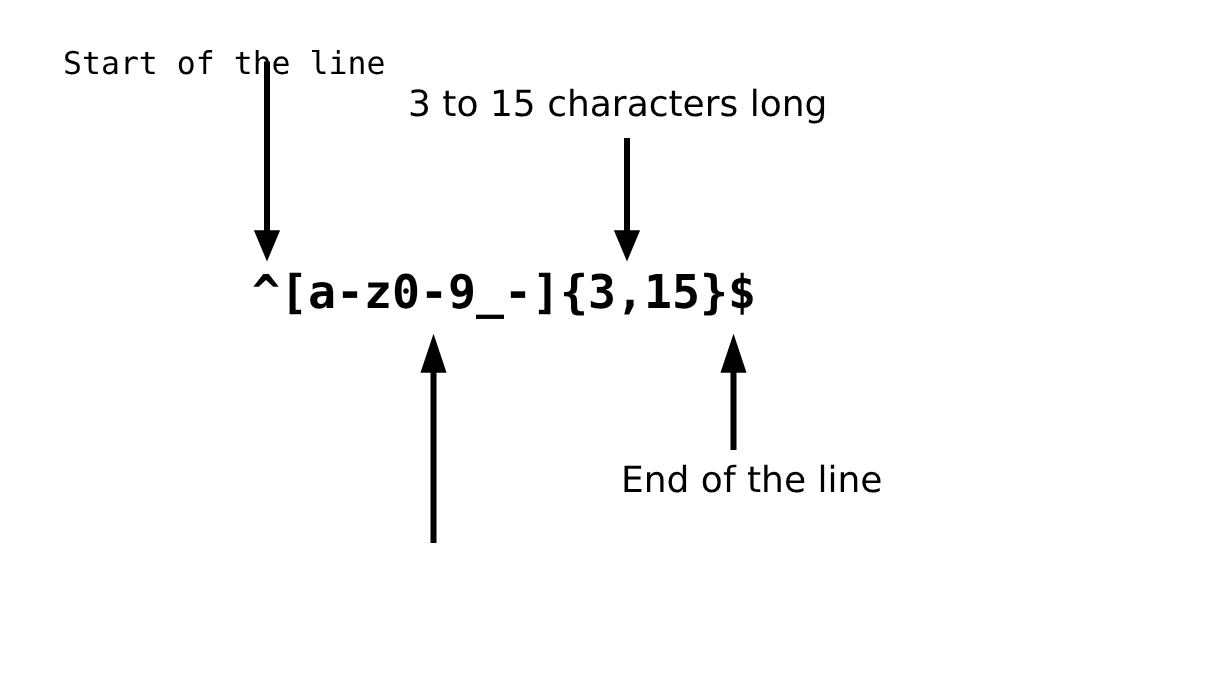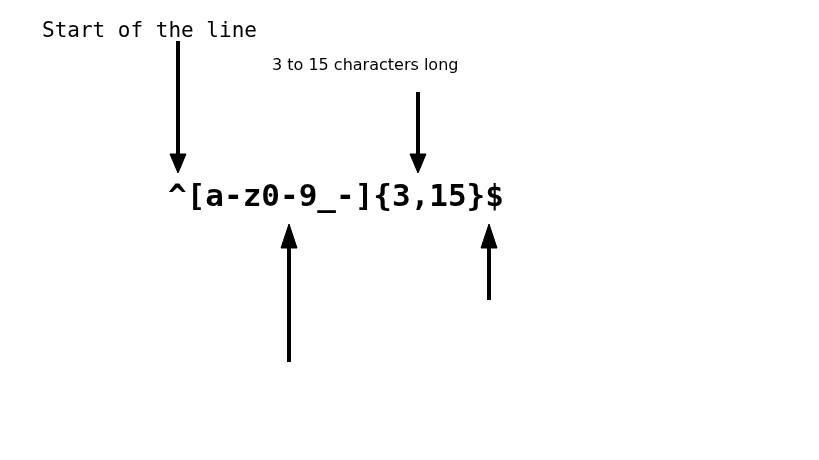--- a/index.html
+++ b/index.html
@@ -28,21 +28,21 @@
   
   .label-mono {
     font-family: "DejaVu Sans Mono", monospace;
     font-weight: 400;
     font-size: 21px;
   }
   
   .label-sans {
     font-family: "DejaVu Sans", sans-serif;
     font-weight: 400;
-    font-size: 16px;
+    font-size: 24px;
   }
   
   .expression {
     position: absolute;
     font-family: "DejaVu Sans Mono", monospace;
     font-weight: 700;
     font-size: 31px;
     letter-spacing: 0px;
     color: #000000;
     white-space: pre;
@@ -61,24 +61,25 @@
   .arrow svg polygon {
     fill: #000000;
     stroke: #000000;
   }
 </style>
 </head>
 <body>
 
 <div id="canvas" style="width: 819px; height: 460px; --bg: #ffffff;">
 
-  <div class="label label-mono" style="left:42px; top:20px;">Start of the line</div>
+  <div class="label label-mono" style="left:42px; top:32px;">Start of the line</div>
 
   <div class="label label-sans" style="left:272px; top:57px;">3 to 15 characters long</div>
 
+  <div class="label label-sans" style="left:414px; top:308px;">End of the line</div>
 
 
   <div class="expression" style="left:168px; top:180px;">^[a-z0-9_-]{3,15}$</div>
 
   <div class="arrow" style="left:170px; top:41px; width:16px; height:132px;">
     <svg width="16" height="132" viewBox="0 0 16 132" aria-hidden="true">
       <rect x="6" y="0" width="4" height="118" fill="#000000"></rect>
       <polygon points="0,113 16,113 8,132" fill="#000000"></polygon>
     </svg>
   </div>

